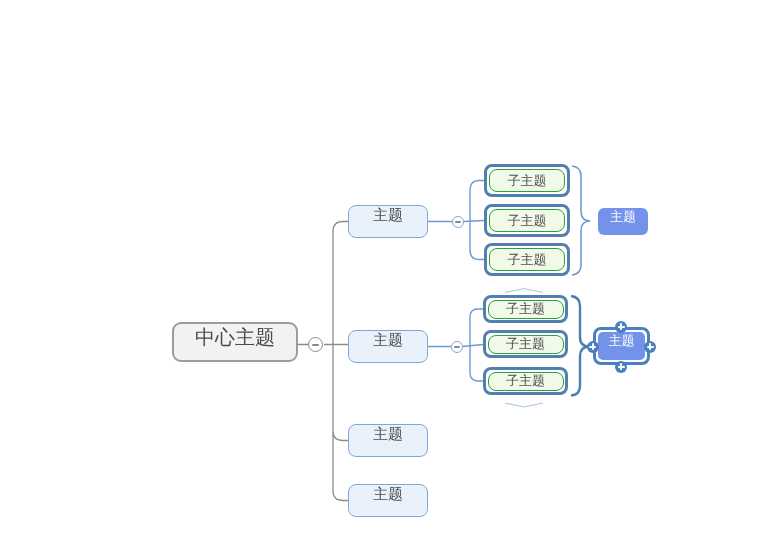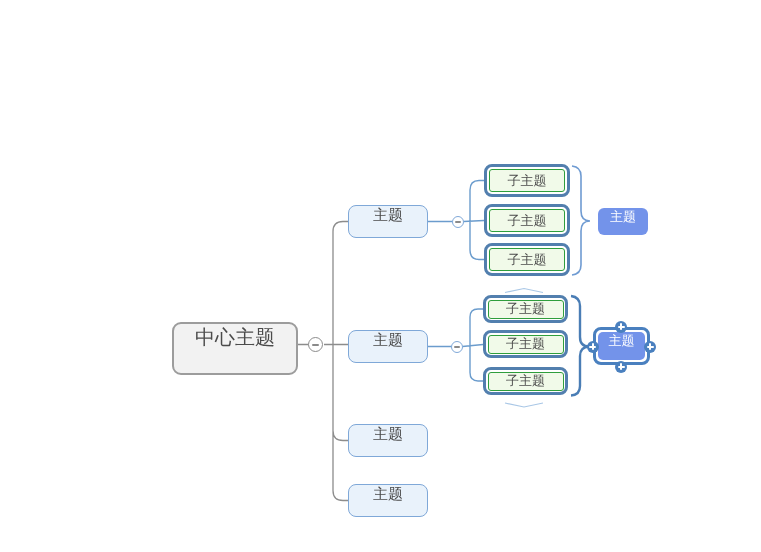--- a/index.html
+++ b/index.html
@@ -5,41 +5,41 @@
   html,body{margin:0;padding:0;background:#fff;}
   .canvas{
     position:relative;width:761px;height:552px;background:#ffffff;overflow:hidden;
     font-family:"Liberation Sans",sans-serif;
   }
   .layer{position:absolute;left:0;top:0;width:761px;height:552px;}
   .node{position:absolute;box-sizing:border-box;display:flex;justify-content:center;}
 
   
   .central{
-    left:172px;top:322px;width:126px;height:53px;
+    left:172px;top:322px;width:126px;height:40px;
     background:#f2f2f2;border:2px solid #9c9c9c;border-radius:9px;
     color:#4b4b4b;font-size:20px;
   }
 
   
   .topic{
     left:348px;width:80px;height:33px;
     background:#e9f2fb;border:1.5px solid #7fa8d8;border-radius:8px;
     color:#4a4a4a;font-size:15px;
   }
   .t1{top:205px}.t2{top:330px}.t3{top:424px}.t4{top:484px}
 
   
   .sub{
     position:absolute;box-sizing:border-box;
     border:3px solid #527fae;border-radius:8px;background:#ffffff;padding:2px;
   }
   .sub-inner{
     width:100%;height:100%;box-sizing:border-box;
-    background:#f1fae9;border:1.5px solid #2f9e3c;border-radius:3px;
+    background:#f1fae9;border:1.5px solid #2f9e3c;border-radius:8px;
     display:flex;align-items:center;justify-content:center;
     font-size:13px;color:#4a4a4a;
   }
   .g1{left:484px;width:86px;height:33px;}
   .s11{top:164px}.s12{top:204px}.s13{top:243px}
   .g2{left:483px;width:85px;height:28px;padding:1.5px;}
   .s21{top:295px}.s22{top:330px}.s23{top:367px}
 
   
   .summary{

